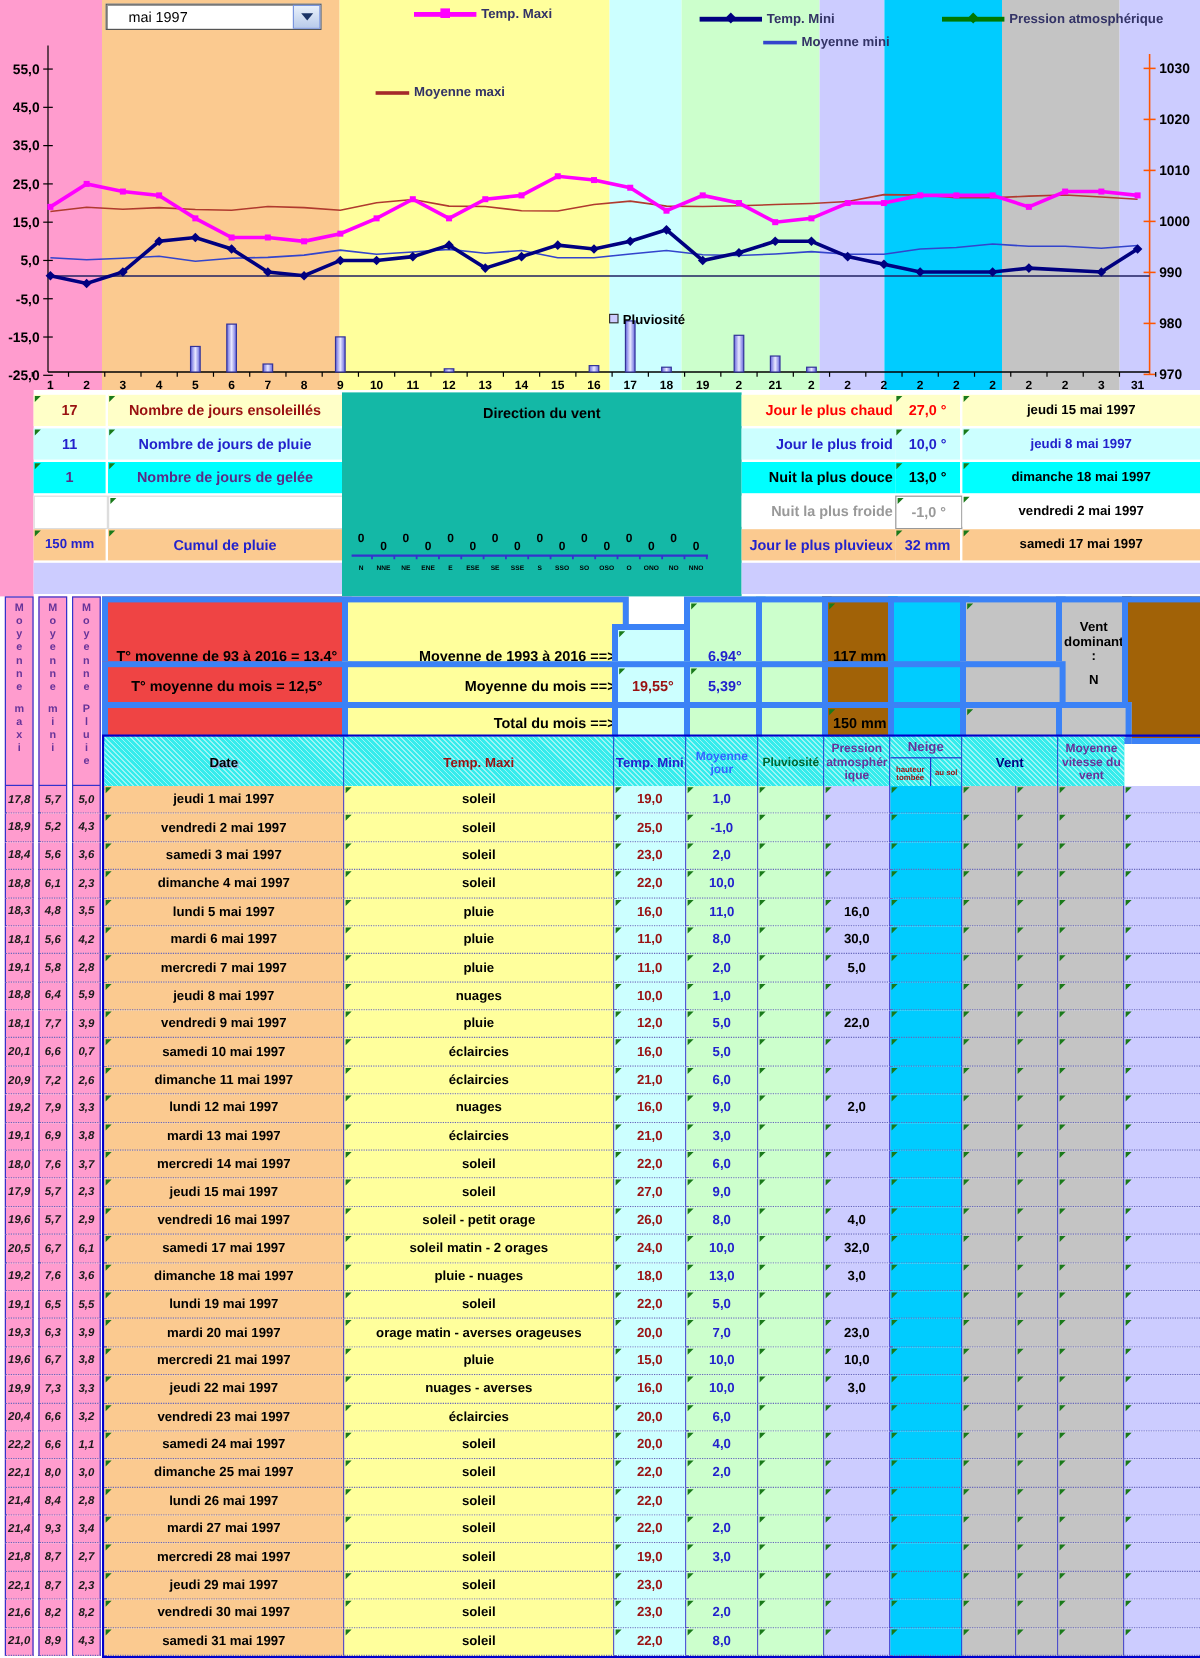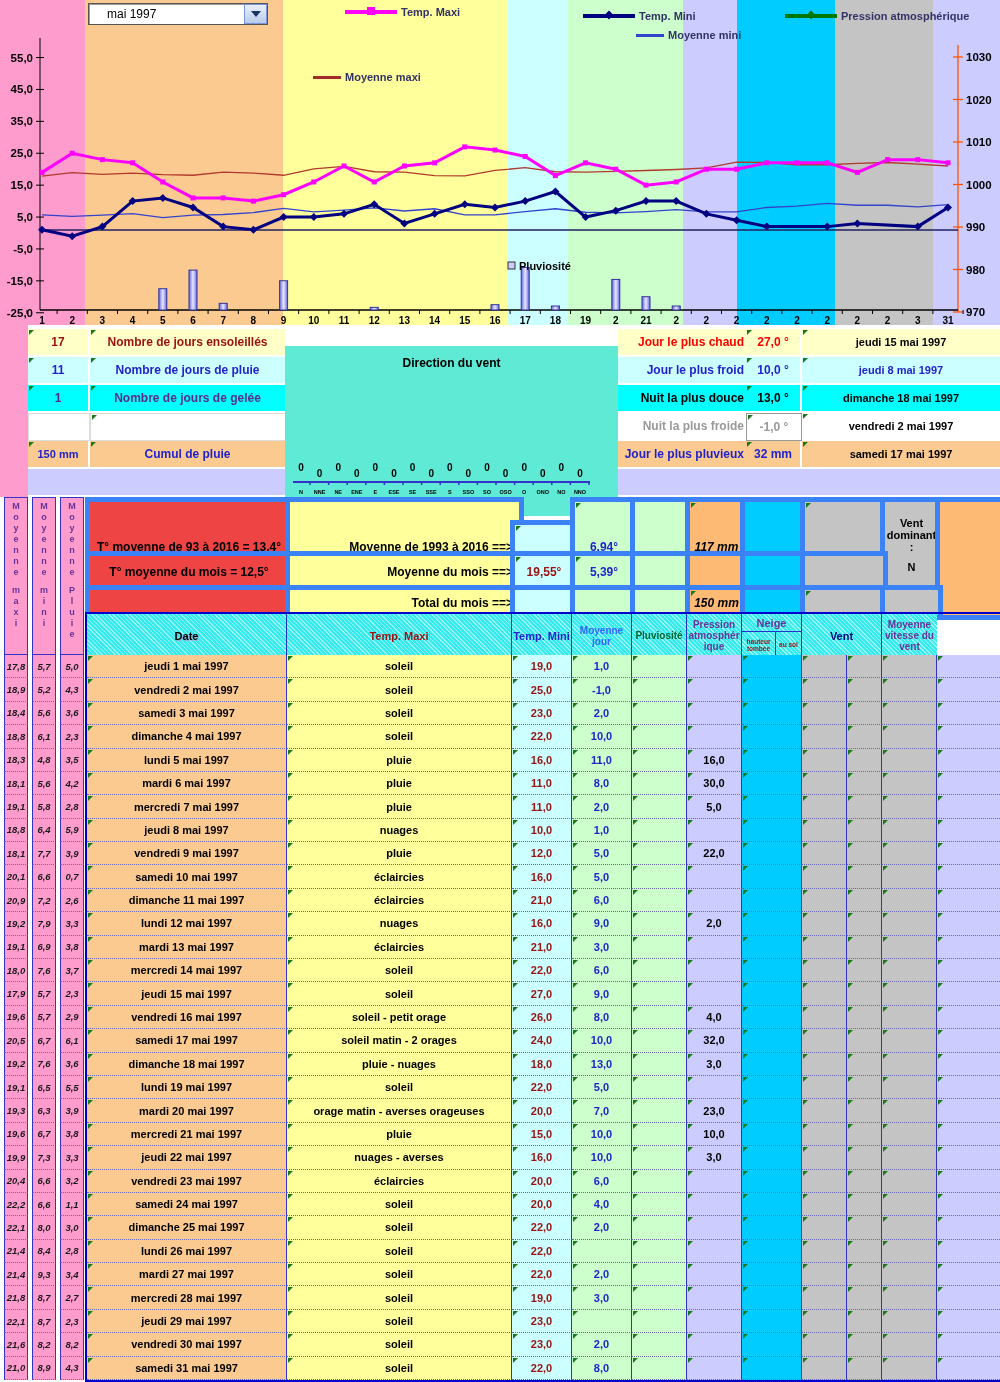--- a/index.html
+++ b/index.html
@@ -29,29 +29,29 @@
   .s-r1{background:#FFFFC8;color:#991111;}
   .s-r2{background:#CCFFFF;color:#2222CC;}
   .s-r3{background:#00FFFF;color:#5B2A86;}
   .s-r4{background:#FFFFFF;color:#999999;}
   .s-r5{background:#FBCA90;color:#2222CC;}
   .s-lav{background:#CCCCFF;}
   .s-date{color:#000;}
   .s-black{color:#000;}
   .s-red{color:#FF0000;}
   .boxed{border:1px solid #999;background:#fff;}
-  #wind-panel{left:285px;top:346px;width:333px;height:170px;background:#5eead4;}
+  #wind-panel{left:285px;top:327px;width:333px;height:170px;background:#14b8a6;}
   #wind-title{position:absolute;top:10px;width:100%;text-align:center;font-size:12px;font-weight:bold;color:#000;}
   
   .avg{border:5px solid #3b82f6;}
   .a-orange{background:#ef4444;color:#000;}
   .a-yellow{background:#FFFF9C;color:#000;justify-content:flex-end;padding-right:6px;}
   .a-cyanl{background:#CCFFFF;color:#991111;}
   .a-green{background:#CCFFCC;color:#2222CC;}
-  .a-lav{background:#fdba74;color:#000;font-style:italic;}
+  .a-lav{background:#a16207;color:#000;}
   .a-cyan{background:#00CCFF;}
   .a-gray{background:#C4C4C4;color:#000;}
   .bot{align-items:flex-end;padding-bottom:3px;}
   .vhead{position:absolute;top:497px;width:24px;height:158px;background:#FF9CCE;border:1px solid #3333CC;
     color:#663399;font-size:9px;font-weight:bold;text-align:center;padding-top:3px;box-sizing:border-box;}
   .vch{line-height:11px;} .vsp{height:7px;}
   
   #thead{left:85px;top:612px;width:913px;height:43px;display:grid;
     grid-template-columns:200px 225px 60px 60px 55px 55px 60px 80px 55px 63px;
     border:2px solid #0000CC;border-bottom:1px solid #0000CC;}

